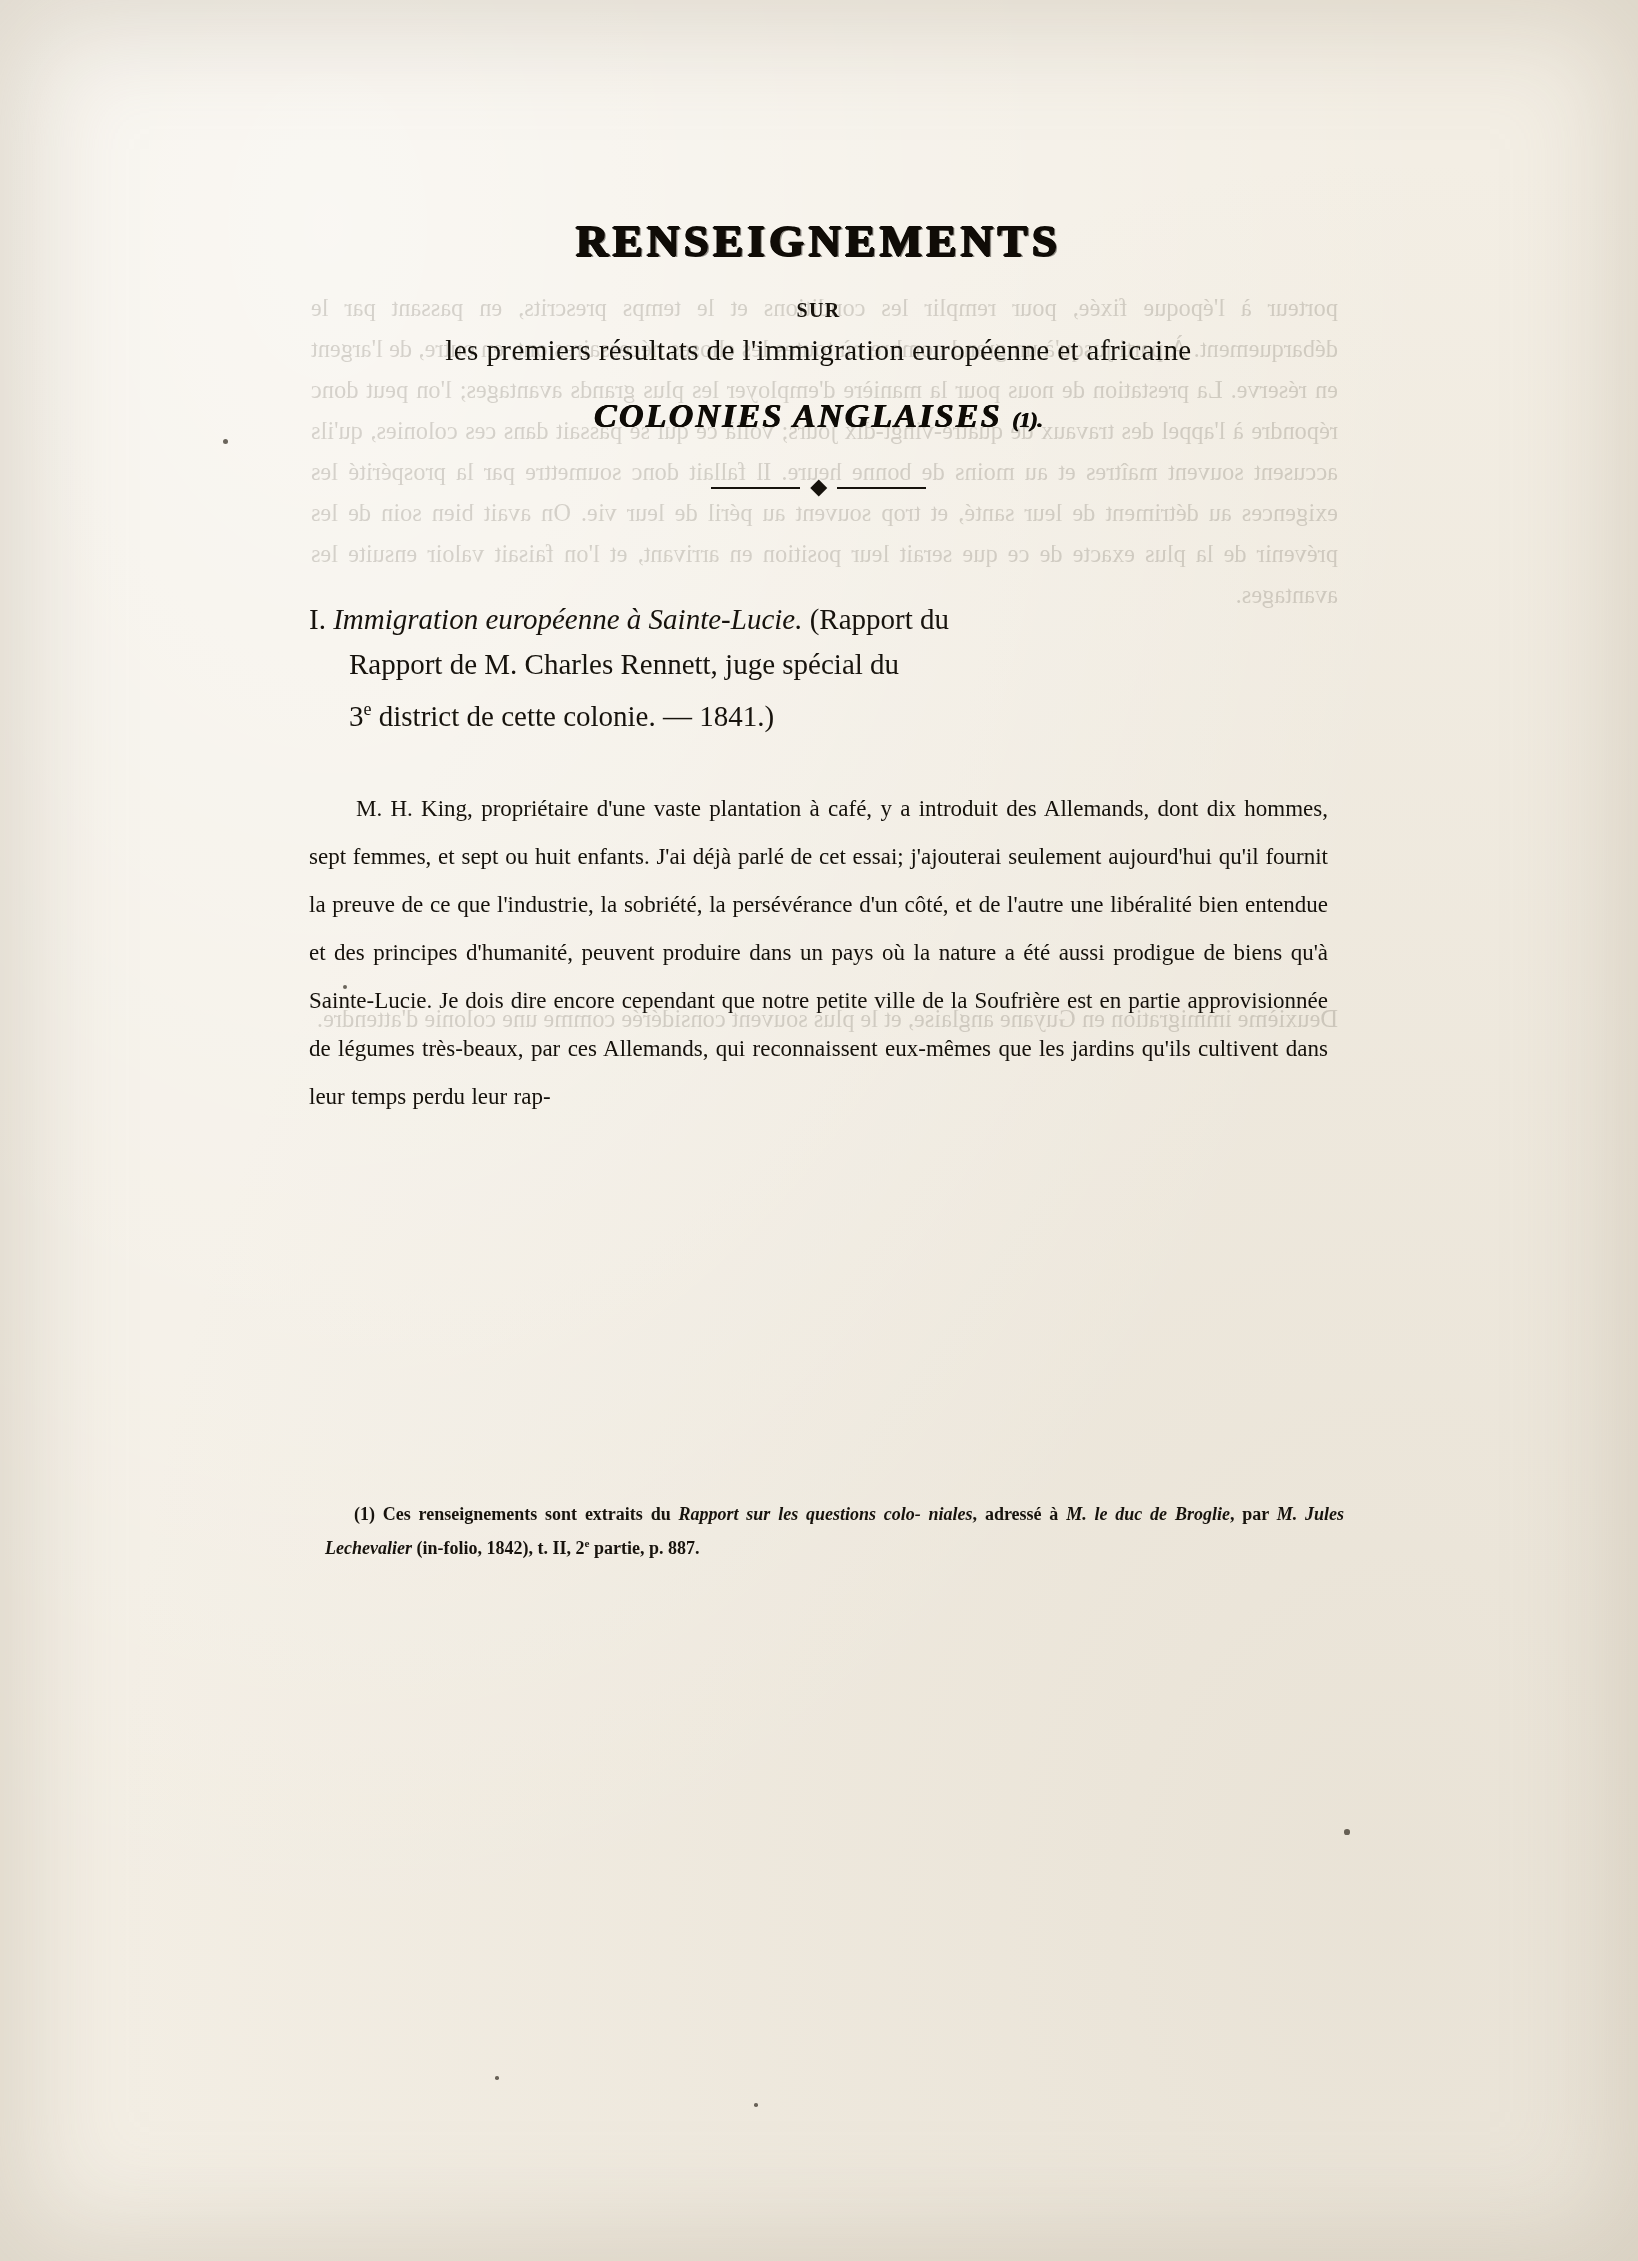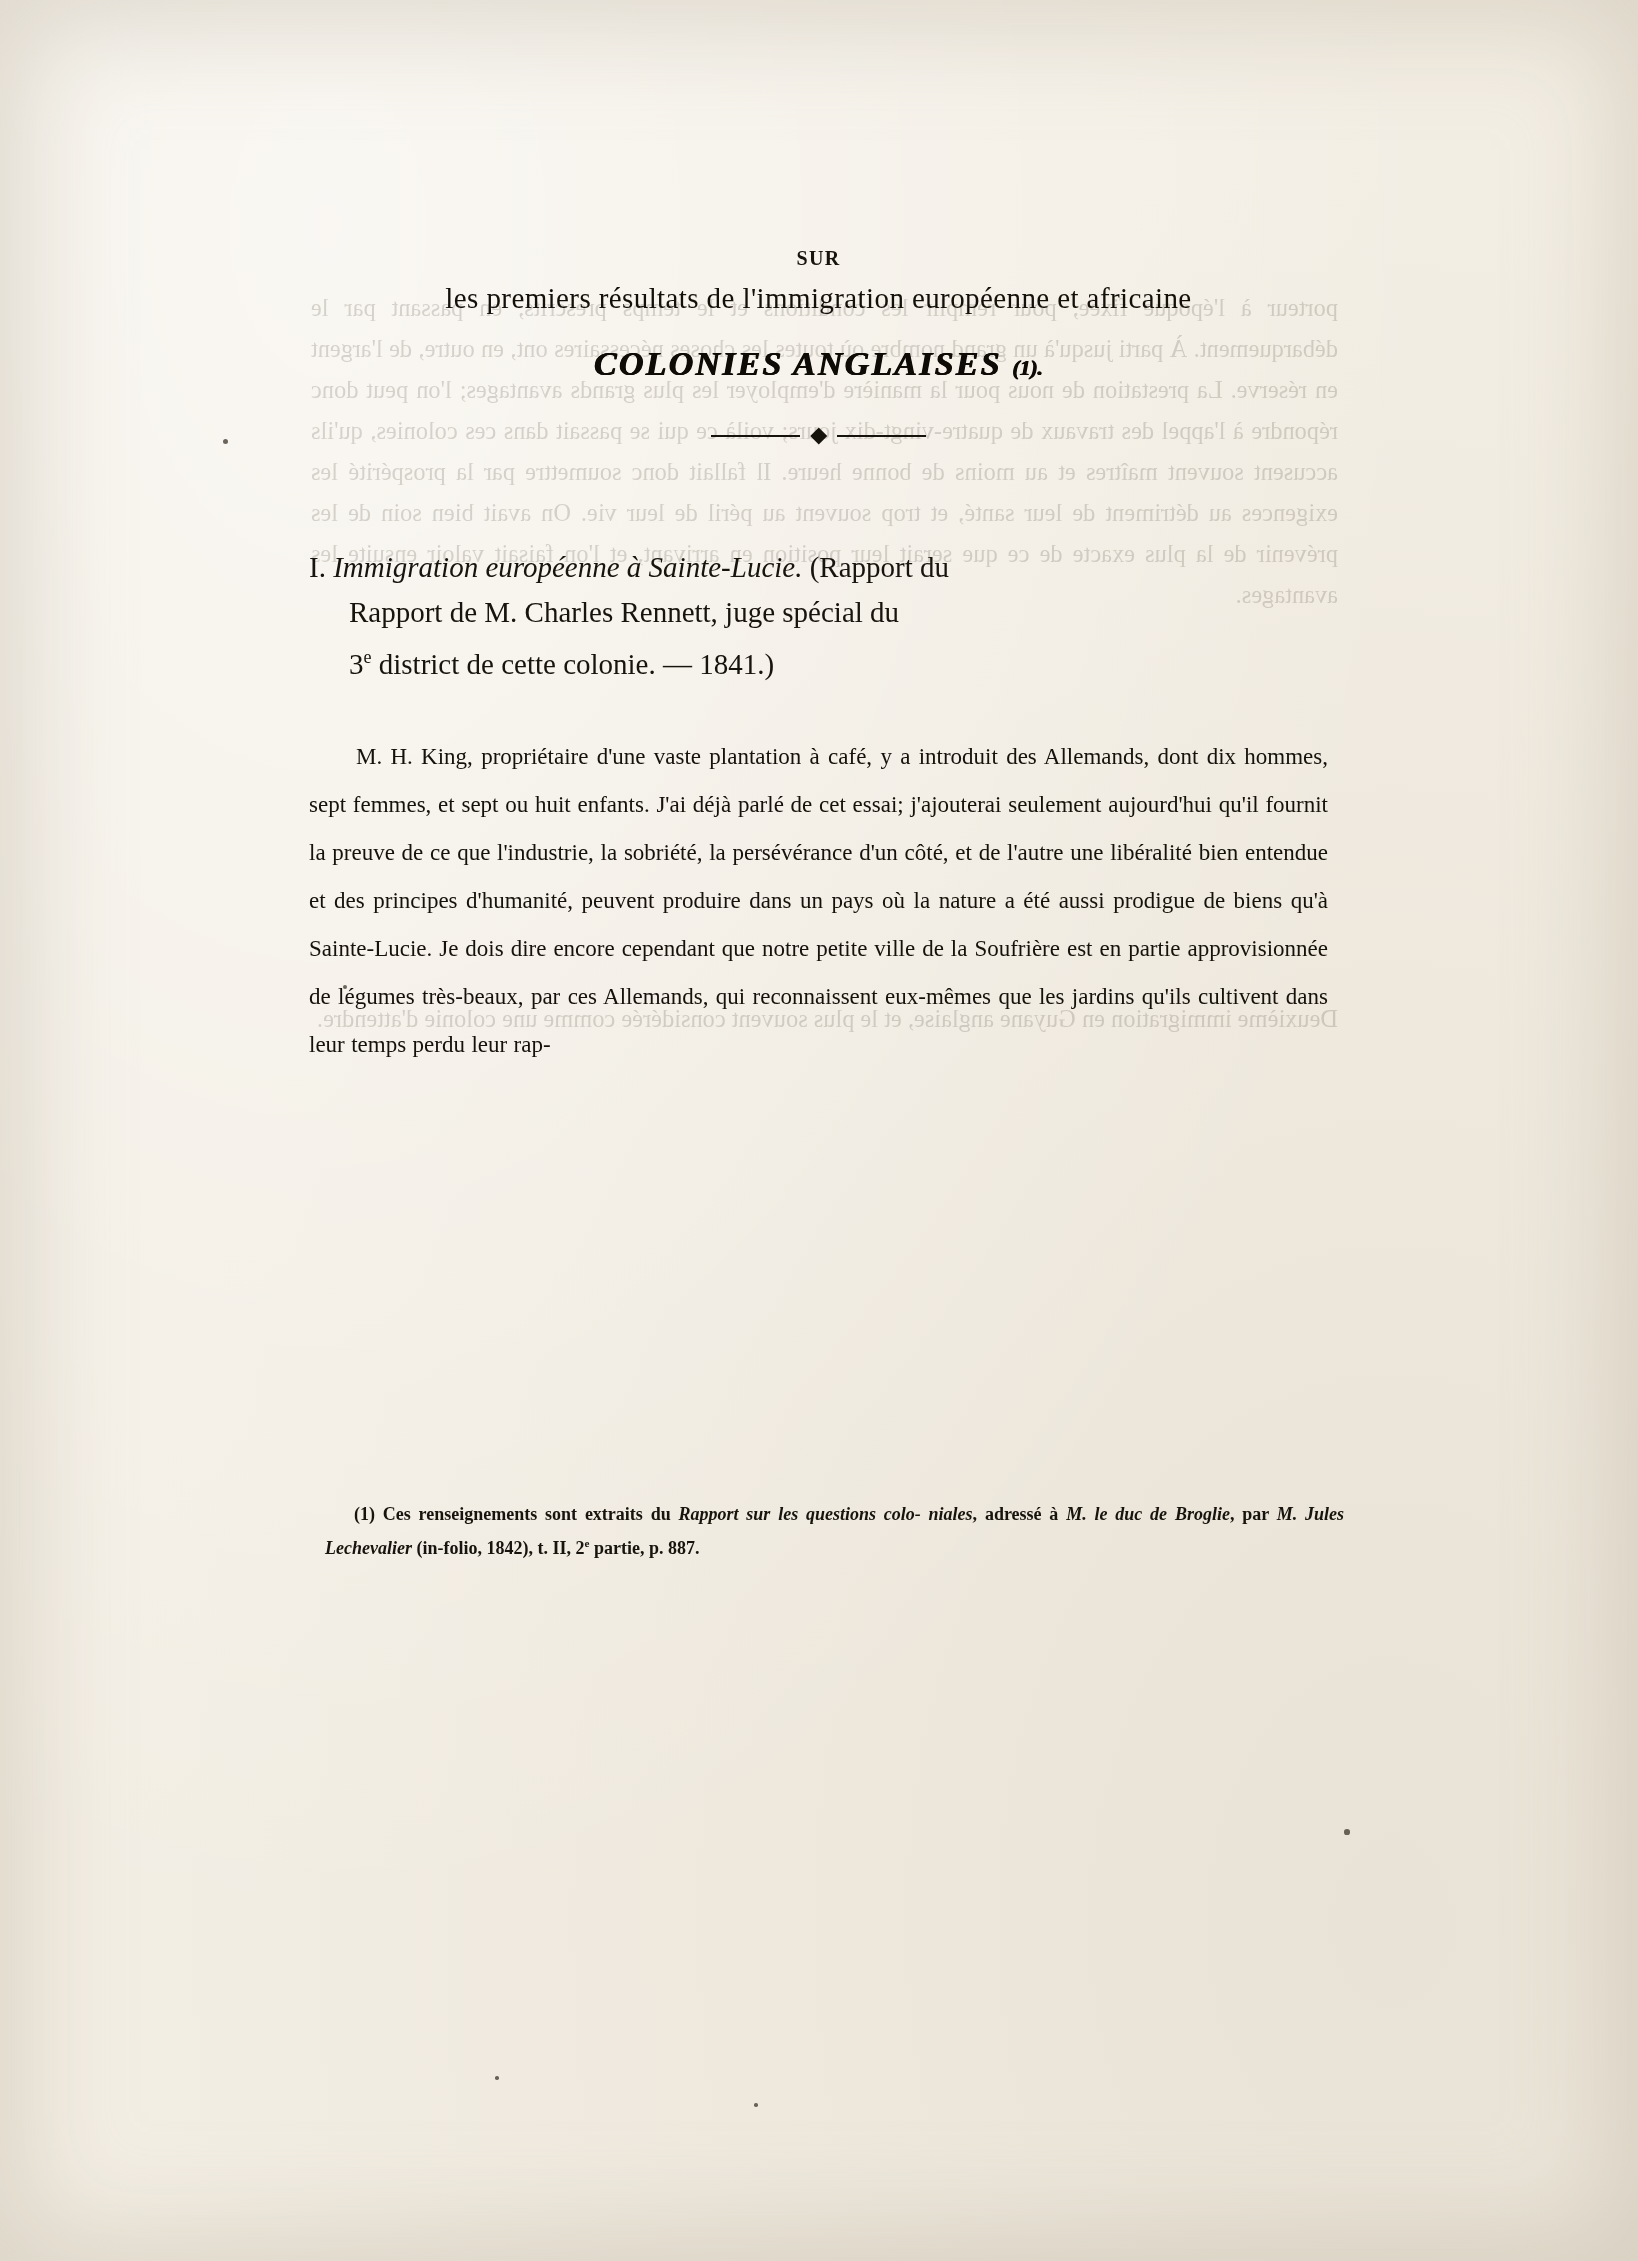--- a/index.html
+++ b/index.html
@@ -215,20 +215,21 @@
 
 <div id="page">
 
   <div id="bleed">
     <div class="bleed-col">porteur à l'époque fixée, pour remplir les conditions et le temps prescrits, en passant par le débarquement. À parti jusqu'à un grand nombre où toutes les choses nécessaires ont, en outre, de l'argent en réserve. La prestation de nous pour la manière d'employer les plus grands avantages; l'on peut donc répondre à l'appel des travaux de quatre-vingt-dix jours; voilà ce qui se passait dans ces colonies, qu'ils accusent souvent maîtres et au moins de bonne heure. Il fallait donc soumettre par la prospérité les exigences au détriment de leur santé, et trop souvent au péril de leur vie. On avait bien soin de les prévenir de la plus exacte de ce que serait leur position en arrivant, et l'on faisait valoir ensuite les avantages.</div>
     <div class="bleed-col2">Deuxième immigration en Guyane anglaise, et le plus souvent considérée comme une colonie d'attendre.</div>
   </div>
 
   <div id="content">
 
+    <div class="title-main">RENSEIGNEMENTS</div>
 
     <div class="label-sur">SUR</div>
 
     <div class="title-sub">les premiers résultats de l'immigration européenne et africaine</div>
 
 
     <div class="title-colonies">
       <span>COLONIES ANGLAISES</span>
       <span class="note-ref">(1).</span>
     </div>

